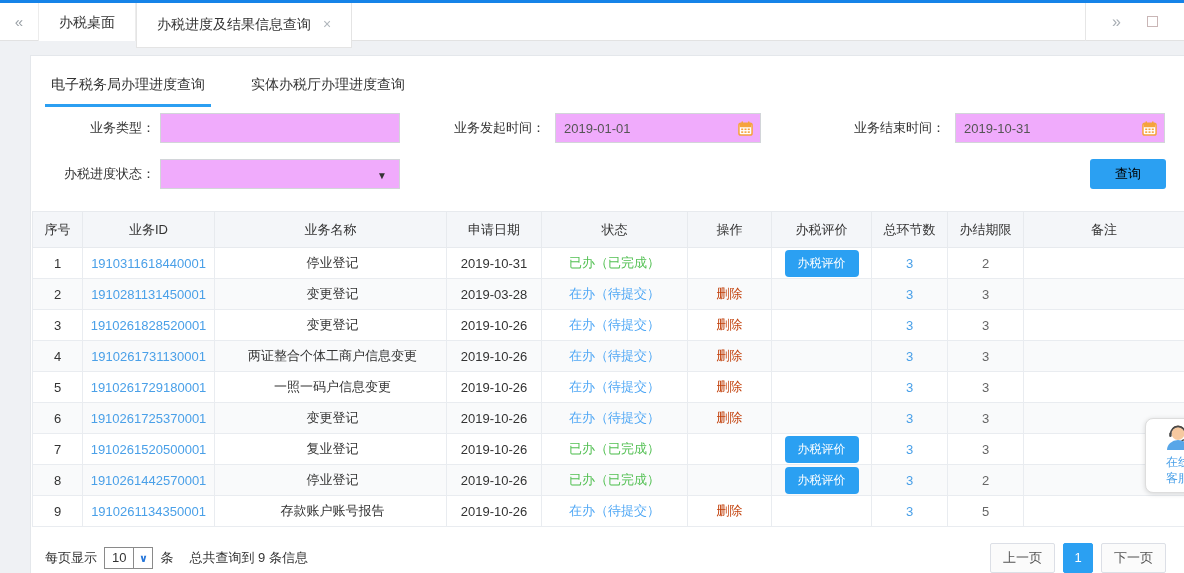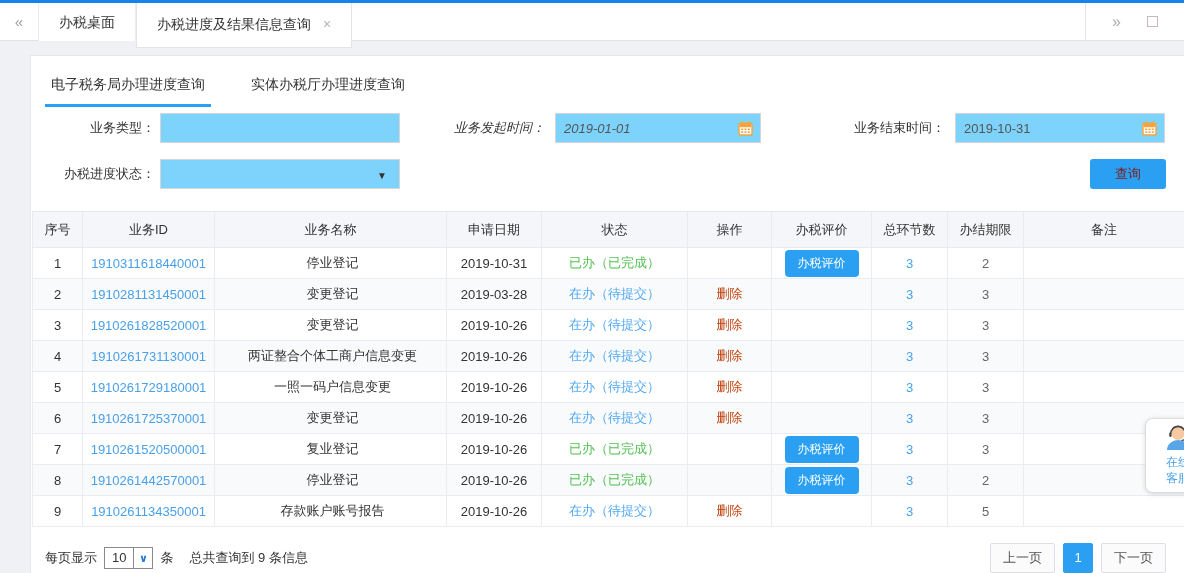--- a/index.html
+++ b/index.html
@@ -28,26 +28,26 @@
 
   
   .subtabs { display:flex; padding:12px 12px 0 14px; }
   .subtab { font-size:14px; color:#333; padding:8px 6px 10px; margin-right:34px; cursor:pointer; }
   .subtab.active { border-bottom:3px solid #2b9ff2; }
 
   
   .filters { position:relative; height:100px; margin-top:4px; }
   .fgroup { position:absolute; display:flex; align-items:center; height:30px; }
   .flabel { font-size:13px; color:#333; text-align:right; }
-  .finput { height:30px; border:1px solid #d2d5d9; background:#7dd3fc; font-size:13px;
+  .finput { height:30px; border:1px solid #d2d5d9; background:#f0abfc; font-size:13px;
             color:#555; padding:0 8px; position:relative; display:flex; align-items:center; }
   .cal-icon { position:absolute; right:7px; top:7px; }
   .caret-down { position:absolute; right:12px; top:10px; font-size:10px; color:#333; }
   .query-btn { position:absolute; left:1059px; top:48px; width:76px; height:30px;
-               background:#2ba0f2; color:#7f1d1d; border:none; border-radius:3px;
+               background:#2ba0f2; color:#000000; border:none; border-radius:3px;
                font-size:13px; cursor:pointer; }
 
   
   table.grid { width:1152px; margin-left:1px; border-collapse:collapse; table-layout:fixed; font-size:13px; }
   .grid th { height:36px; background:#f4f6f9; border:1px solid #e7eaee; font-weight:400; color:#333; }
   .grid td { height:31px; border:1px solid #e9ecf0; text-align:center; padding:0 6px;
              overflow:hidden; white-space:nowrap; }
   .grid tbody tr:nth-child(even) td { background:#f9fafb; }
   .id-cell { color:#4aa0e8; cursor:pointer; }
   .name-cell { text-align:right; padding-left:10px !important; }
@@ -103,21 +103,21 @@
   </div>
 
   <div class="filters">
 
     <div class="fgroup" style="left:0; top:2px;justify-content:center;">
       <div class="flabel" style="width:124px;">业务类型：</div>
       <div class="finput" style="width:240px; margin-left:5px;">
         <span></span>
       </div>
     </div>
-    <div class="fgroup" style="left:414px; top:2px;font-style:italic;">
+    <div class="fgroup" style="left:414px; top:2px;">
       <div class="flabel" style="width:100px;">业务发起时间：</div>
       <div class="finput" style="width:206px; margin-left:10px;">
         <span>2019-01-01</span>
         <span class="cal-icon">
           <svg width="15" height="15" viewBox="0 0 16 16">
             <rect x="1" y="2.5" width="14" height="12.5" rx="2" fill="#fff" stroke="#f5a33c" stroke-width="1.6"></rect>
             <rect x="1.8" y="3" width="12.4" height="3.6" rx="1" fill="#f5a33c"></rect>
             <line x1="4.5" y1="1" x2="4.5" y2="3.5" stroke="#f5a33c" stroke-width="1.6" stroke-linecap="round"></line>
             <line x1="11.5" y1="1" x2="11.5" y2="3.5" stroke="#f5a33c" stroke-width="1.6" stroke-linecap="round"></line>
             <g fill="#f5a33c">

